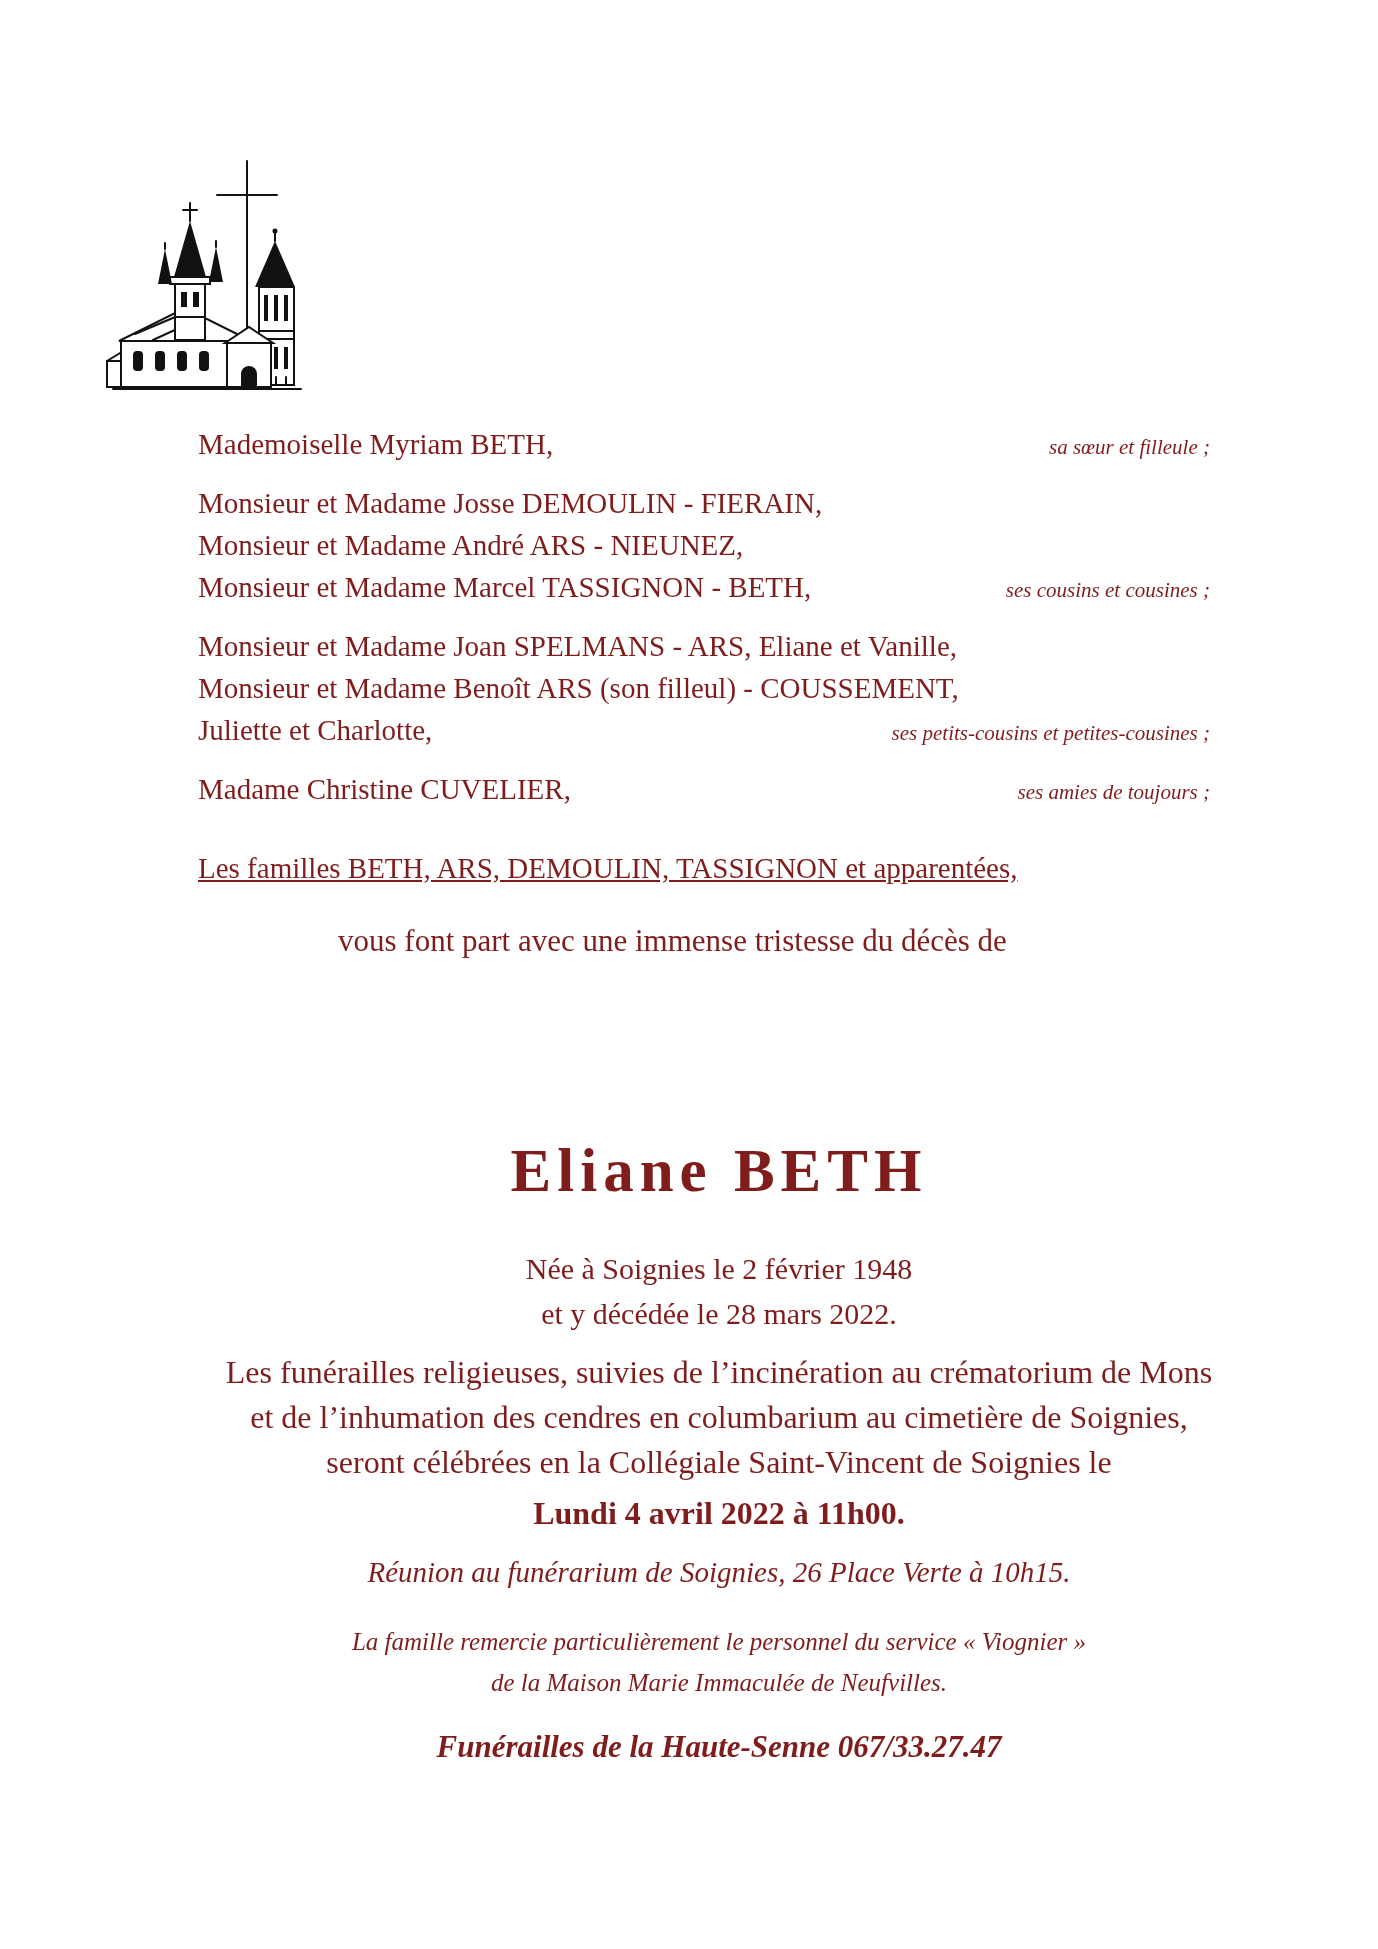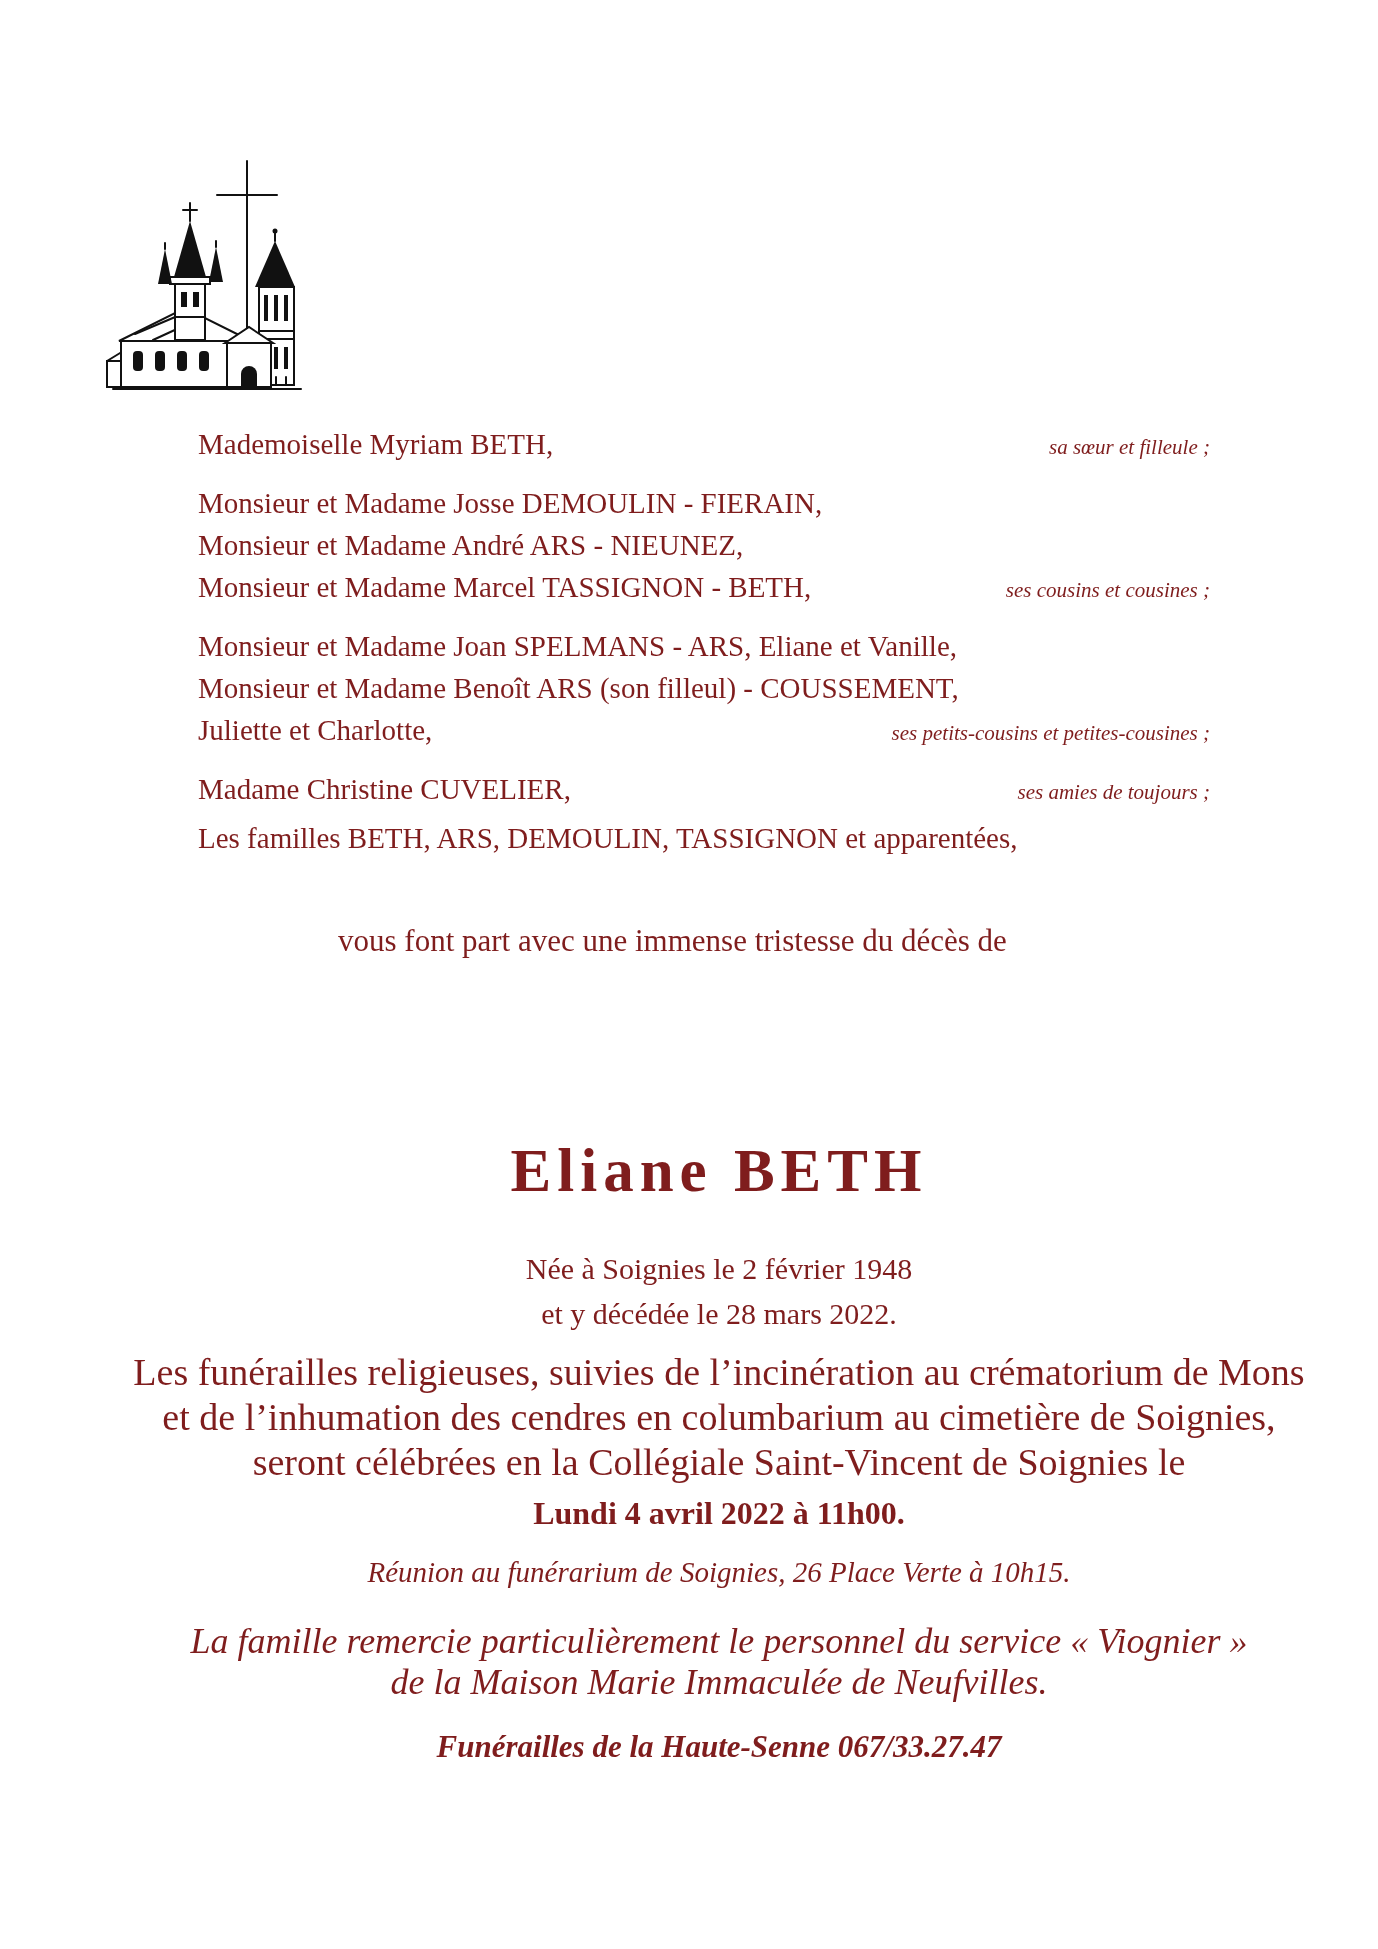--- a/index.html
+++ b/index.html
@@ -14,38 +14,38 @@
   }
   .logo {
     position:absolute; left:95px; top:145px;
     width:220px; height:250px;
   }
   .mourners {
     position:absolute; left:198px; top:423px; width:1012px;
   }
   .group { margin-top:17px; }
   .group:first-child { margin-top:0; }
-  .group-families { margin-top:7px; }
+  .group-families { margin-top:37px;text-decoration:underline; }
   .m-line {
     display:flex; justify-content:space-between; align-items:baseline;
     height:42px; font-size:29px; line-height:42px; white-space:nowrap;
   }
   .m-rel { font-style:italic; font-size:21px; }
   .announcement {
     position:absolute; left:338px; top:923px;
     font-size:31px; white-space:nowrap;
   }
   .centered { position:absolute; left:60px; right:0; text-align:center; white-space:nowrap; }
   .title-1 { top:1036px; font-size:61px; font-weight:bold; letter-spacing:6px; }
   .title-2 { top:1136px; font-size:61px; font-weight:bold; letter-spacing:6px; }
   .vital   { top:1246px; font-size:30px; line-height:45px; }
-  .ceremony{ top:1350px; font-size:38px; line-height:45px; }
+  .ceremony{ top:1350px; font-size:32px; line-height:45px; }
   .date-line { top:1495px; font-size:32px; font-weight:bold; }
   .meeting { top:1556px; font-size:29px; font-style:italic; }
-  .thanks  { top:1621px; font-size:36px; font-style:italic; line-height:41px; }
+  .thanks  { top:1621px; font-size:25px; font-style:italic; line-height:41px; }
   .footer  { top:1729px; font-size:31px; font-weight:bold; font-style:italic; }
   svg .ln { stroke:#111; stroke-width:2; fill:none; stroke-linecap:round; }
   svg .fl { fill:#111; stroke:none; }
   svg .wh { fill:#ffffff; stroke:#111; stroke-width:2; }
 </style>
 </head>
 <body>
 
 <div class="page">
 

